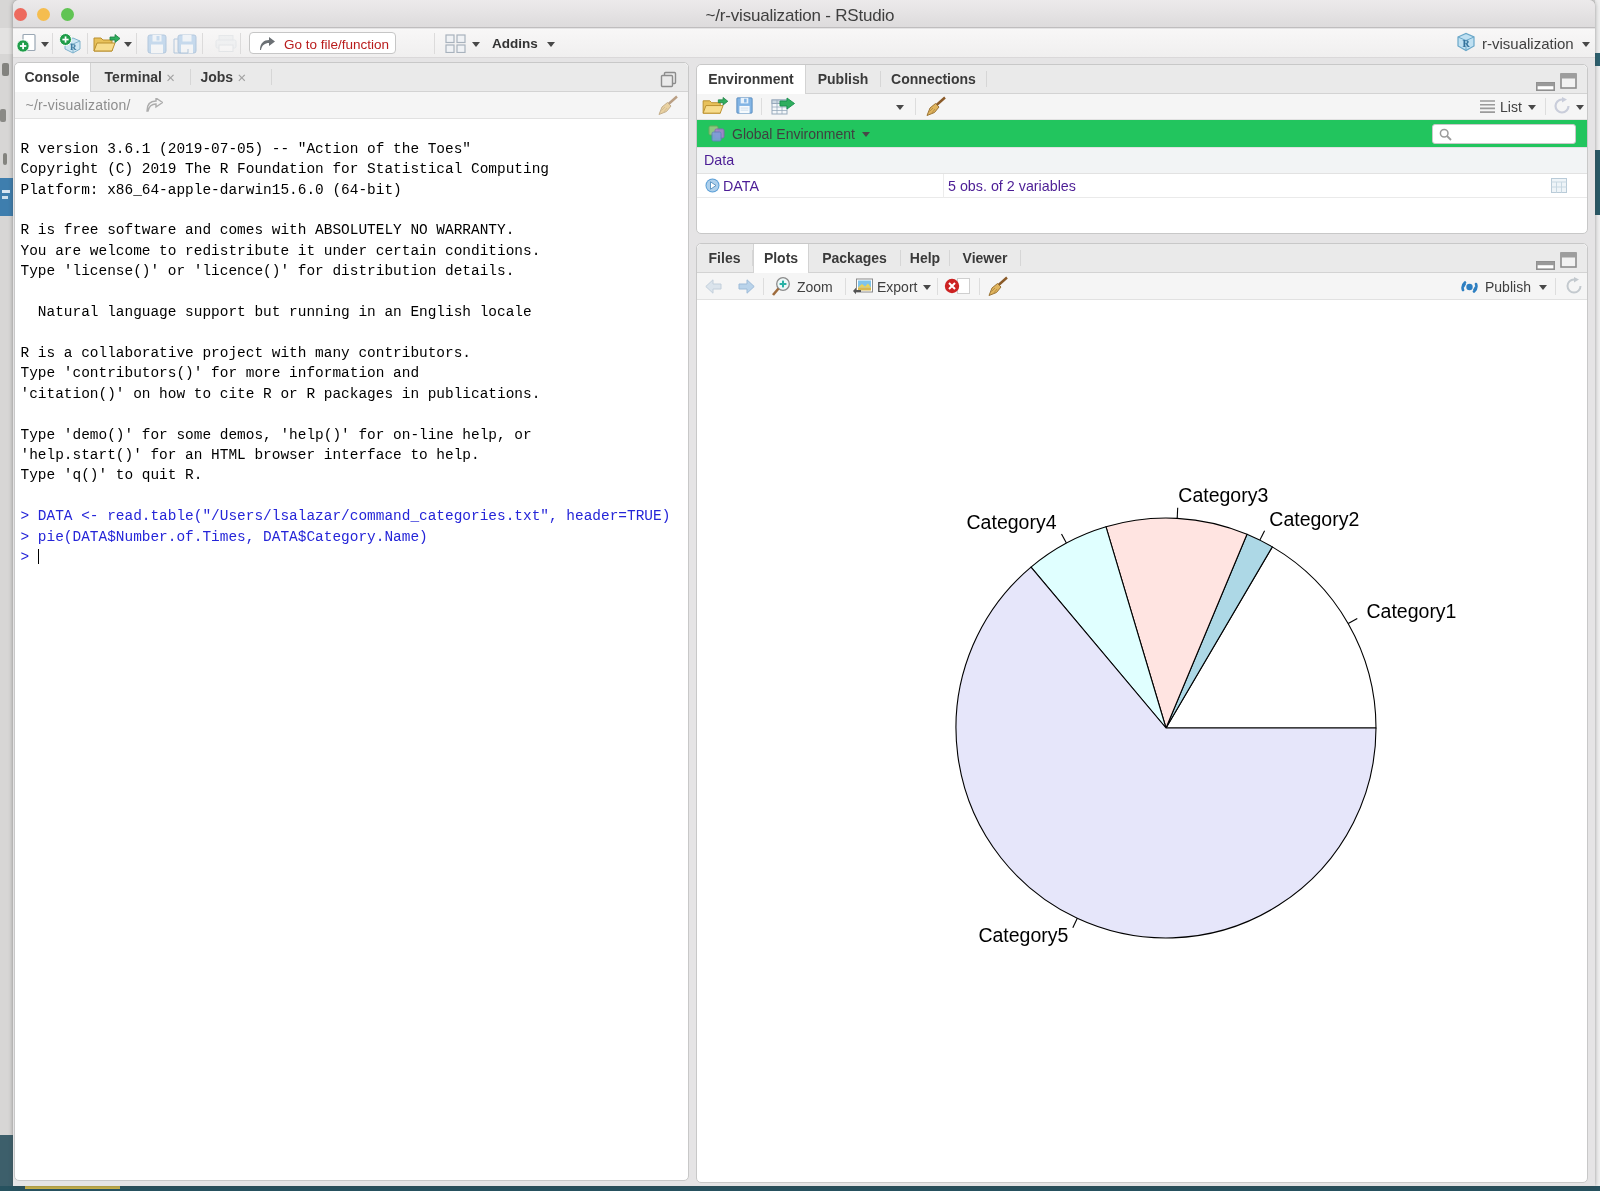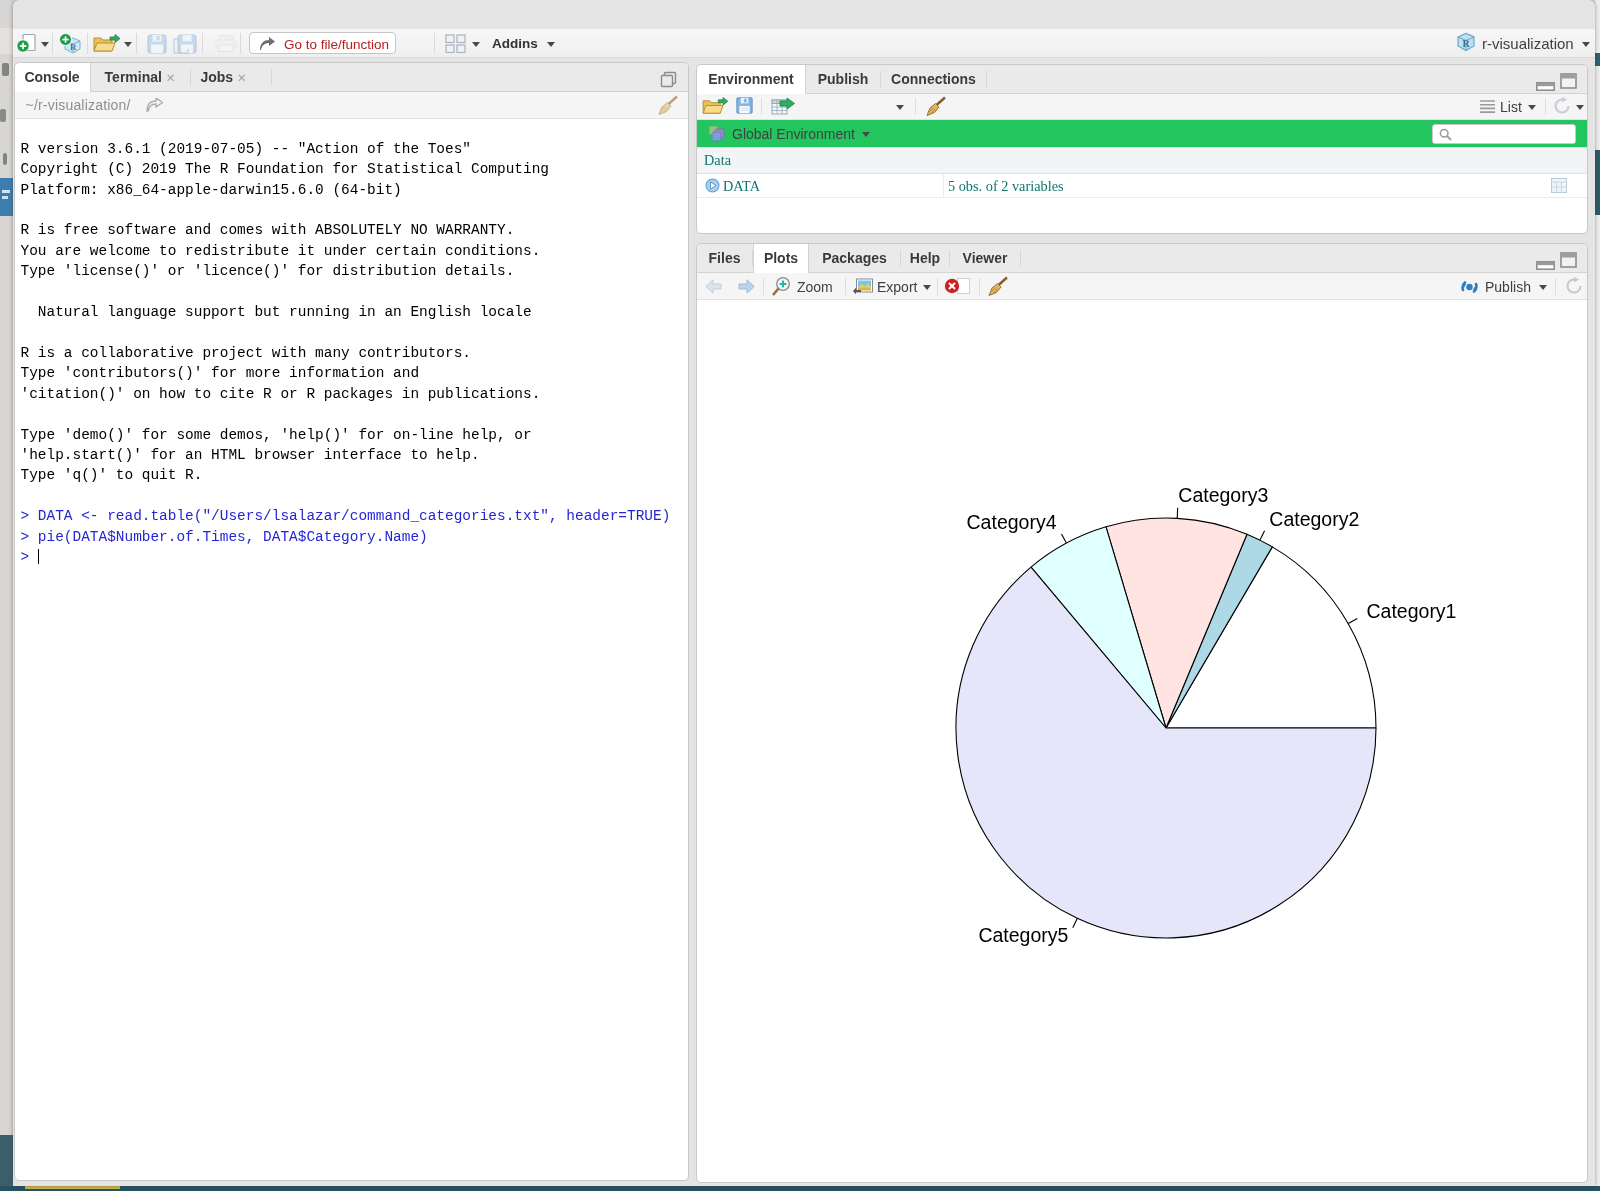--- a/index.html
+++ b/index.html
@@ -19,21 +19,21 @@
 .tab { position:absolute; top:0; height:28px; line-height:28px; font-size:14px; font-weight:700; color:#3a3a3a; text-align:center; }
 .tab.active { background:#fff; border-left:1px solid #d3d3d3; border-right:1px solid #d3d3d3; height:29px; }
 .tab.first { border-left:none; border-radius:5px 0 0 0; }
 .tabsep { position:absolute; top:6px; width:1px; height:16px; background:#d6d6d6; }
 .x { color:#a2a2a2; font-weight:400; font-size:11.5px; }
 .toolrow { position:absolute; left:0; width:100%; background:#f5f5f5; border-bottom:1px solid #e1e1e1; }
 .lbl { font-size:14px; color:#404040; }
 .vsep { position:absolute; width:1px; background:#dddddd; }
 #constext { left:6px; top:75.7px; font-family:"Liberation Mono",monospace; font-size:14.45px; line-height:20.42px; color:#000; white-space:pre; }
 .blue { color:#2525d8; }
-.monoenv { font-family:Liberation Serif, serif; font-size:14.3px; color:#0f766e; }
+.monoenv { font-family:Liberation Sans, sans-serif; font-size:14.3px; color:#4c1d95; }
 .icon { position:absolute; }
 </style>
 </head>
 <body>
 
 <div class="abs" style="left:0;top:0;width:13px;height:1191px;background:#d7d6d5;"></div>
 <div class="abs" style="left:0;top:28px;width:13px;height:26px;background:#e3e2e1;"></div>
 <div class="abs" style="left:2px;top:63px;width:7px;height:13px;background:#83837f;border-radius:2px;"></div>
 <div class="abs" style="left:0;top:109px;width:6px;height:13px;background:#8a8a86;border-radius:2px;"></div>
 <div class="abs" style="left:3px;top:153px;width:4px;height:12px;background:#84847f;border-radius:2px;"></div>
@@ -41,20 +41,26 @@
 <div class="abs" style="left:2px;top:190px;width:8px;height:3px;background:#d8e6f2;"></div>
 <div class="abs" style="left:2px;top:196px;width:6px;height:3px;background:#cde0ee;"></div>
 <div class="abs" style="left:0;top:1135px;width:13px;height:56px;background:#3d5f6b;"></div>
 <div class="abs" style="left:1595px;top:0;width:5px;height:1191px;background:#efefef;"></div>
 <div class="abs" style="left:1595px;top:53px;width:5px;height:13px;background:#2d6271;"></div>
 <div class="abs" style="left:1595px;top:150px;width:5px;height:65px;background:#2a5b68;"></div>
 <div id="dock" class="abs"></div>
 <div class="abs" style="left:25px;top:1186px;width:95px;height:2.5px;background:#cdb64b;"></div>
 
 <div id="win" class="abs">
+  <div id="titlebar" class="abs">
+    <div class="abs tl" style="left:1px; background:#ed6a5e;"></div>
+    <div class="abs tl" style="left:24px; background:#f5bd4f;"></div>
+    <div class="abs tl" style="left:47.5px; background:#61c454;"></div>
+    <div id="title" class="abs">~/r-visualization - RStudio</div>
+  </div>
   <div id="toolbar" class="abs">
     <svg class="icon" style="left:3px;top:4px;" width="21" height="21" viewBox="0 0 21 21">
       <rect x="7" y="1.5" width="12" height="16" rx="1" fill="#fff" stroke="#9aa7b4" stroke-width="1.2"></rect>
       <circle cx="7" cy="13" r="6.2" fill="#1f9d49" stroke="#fff" stroke-width="1"></circle>
       <rect x="6.2" y="9.8" width="1.8" height="6.4" fill="#fff"></rect>
       <rect x="3.9" y="12.1" width="6.4" height="1.8" fill="#fff"></rect>
     </svg>
     <span class="caret" style="position:absolute;left:28px;top:13px;"></span>
     <div class="tsep abs" style="left:39px;"></div>
     <svg class="icon" style="left:45px;top:3px;" width="25" height="24" viewBox="0 0 25 24">

